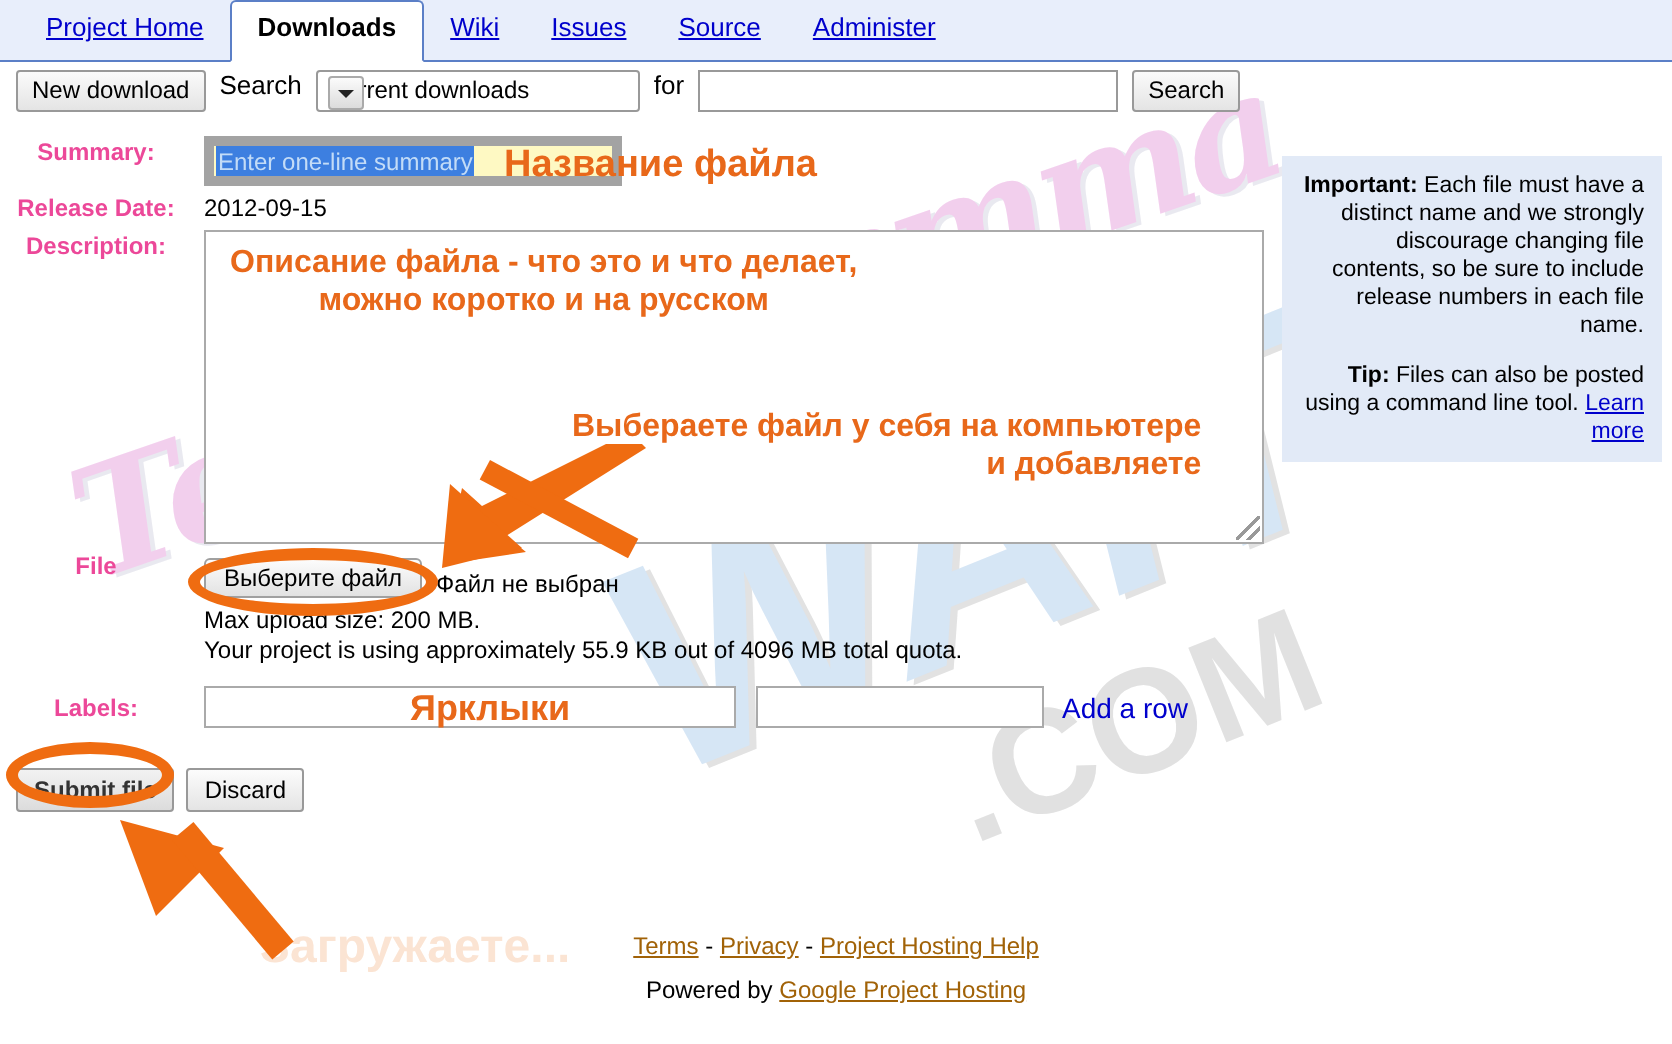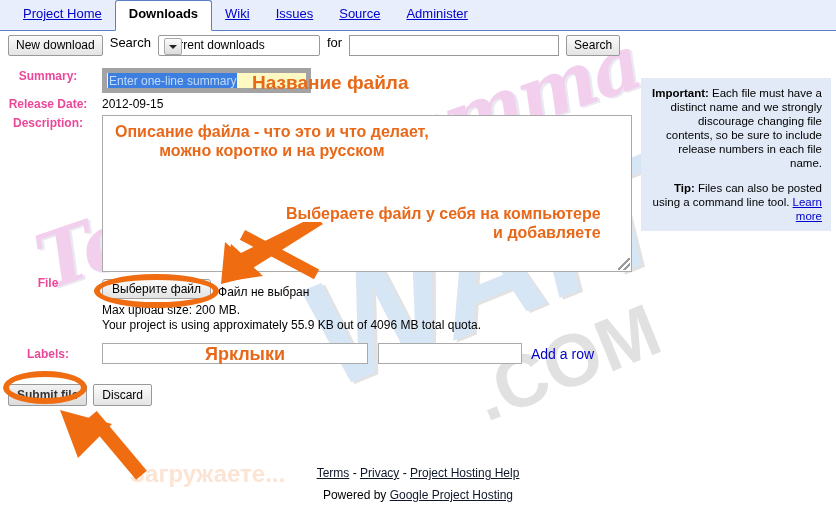--- a/index.html
+++ b/index.html
@@ -142,21 +142,21 @@
   .sidenote {
     position:absolute; left:641px; top:78px; width:172px;
     background:#e2eaf7; padding:8px 9px; font-size:11.5px; line-height:14px; color:#000;
   }
   .sidenote p { margin:0;text-align:right; }
   .sidenote .gap { height:11px; }
   .sidenote a { color:#0000cc; }
 
   
   .footer { position:absolute; left:0; top:466px; width:836px; text-align:center; font-size:12px; }
-  .footer a { color:#0f172a; }
+  .footer a { color:#a16207; }
   .footer .line2 { margin-top:8px; }
 
   
   .anno { position:absolute; z-index:5; pointer-events:none; }
   .anno-text {
     color:#e8681a; font-weight:bold; font-family:"Liberation Sans", sans-serif;
     white-space:pre; line-height:1.18;text-align:center;
   }
   .a-title   { left:252px; top:72px;  font-size:19px; }
   .a-desc    { left:115px; top:123px; font-size:16px; }

